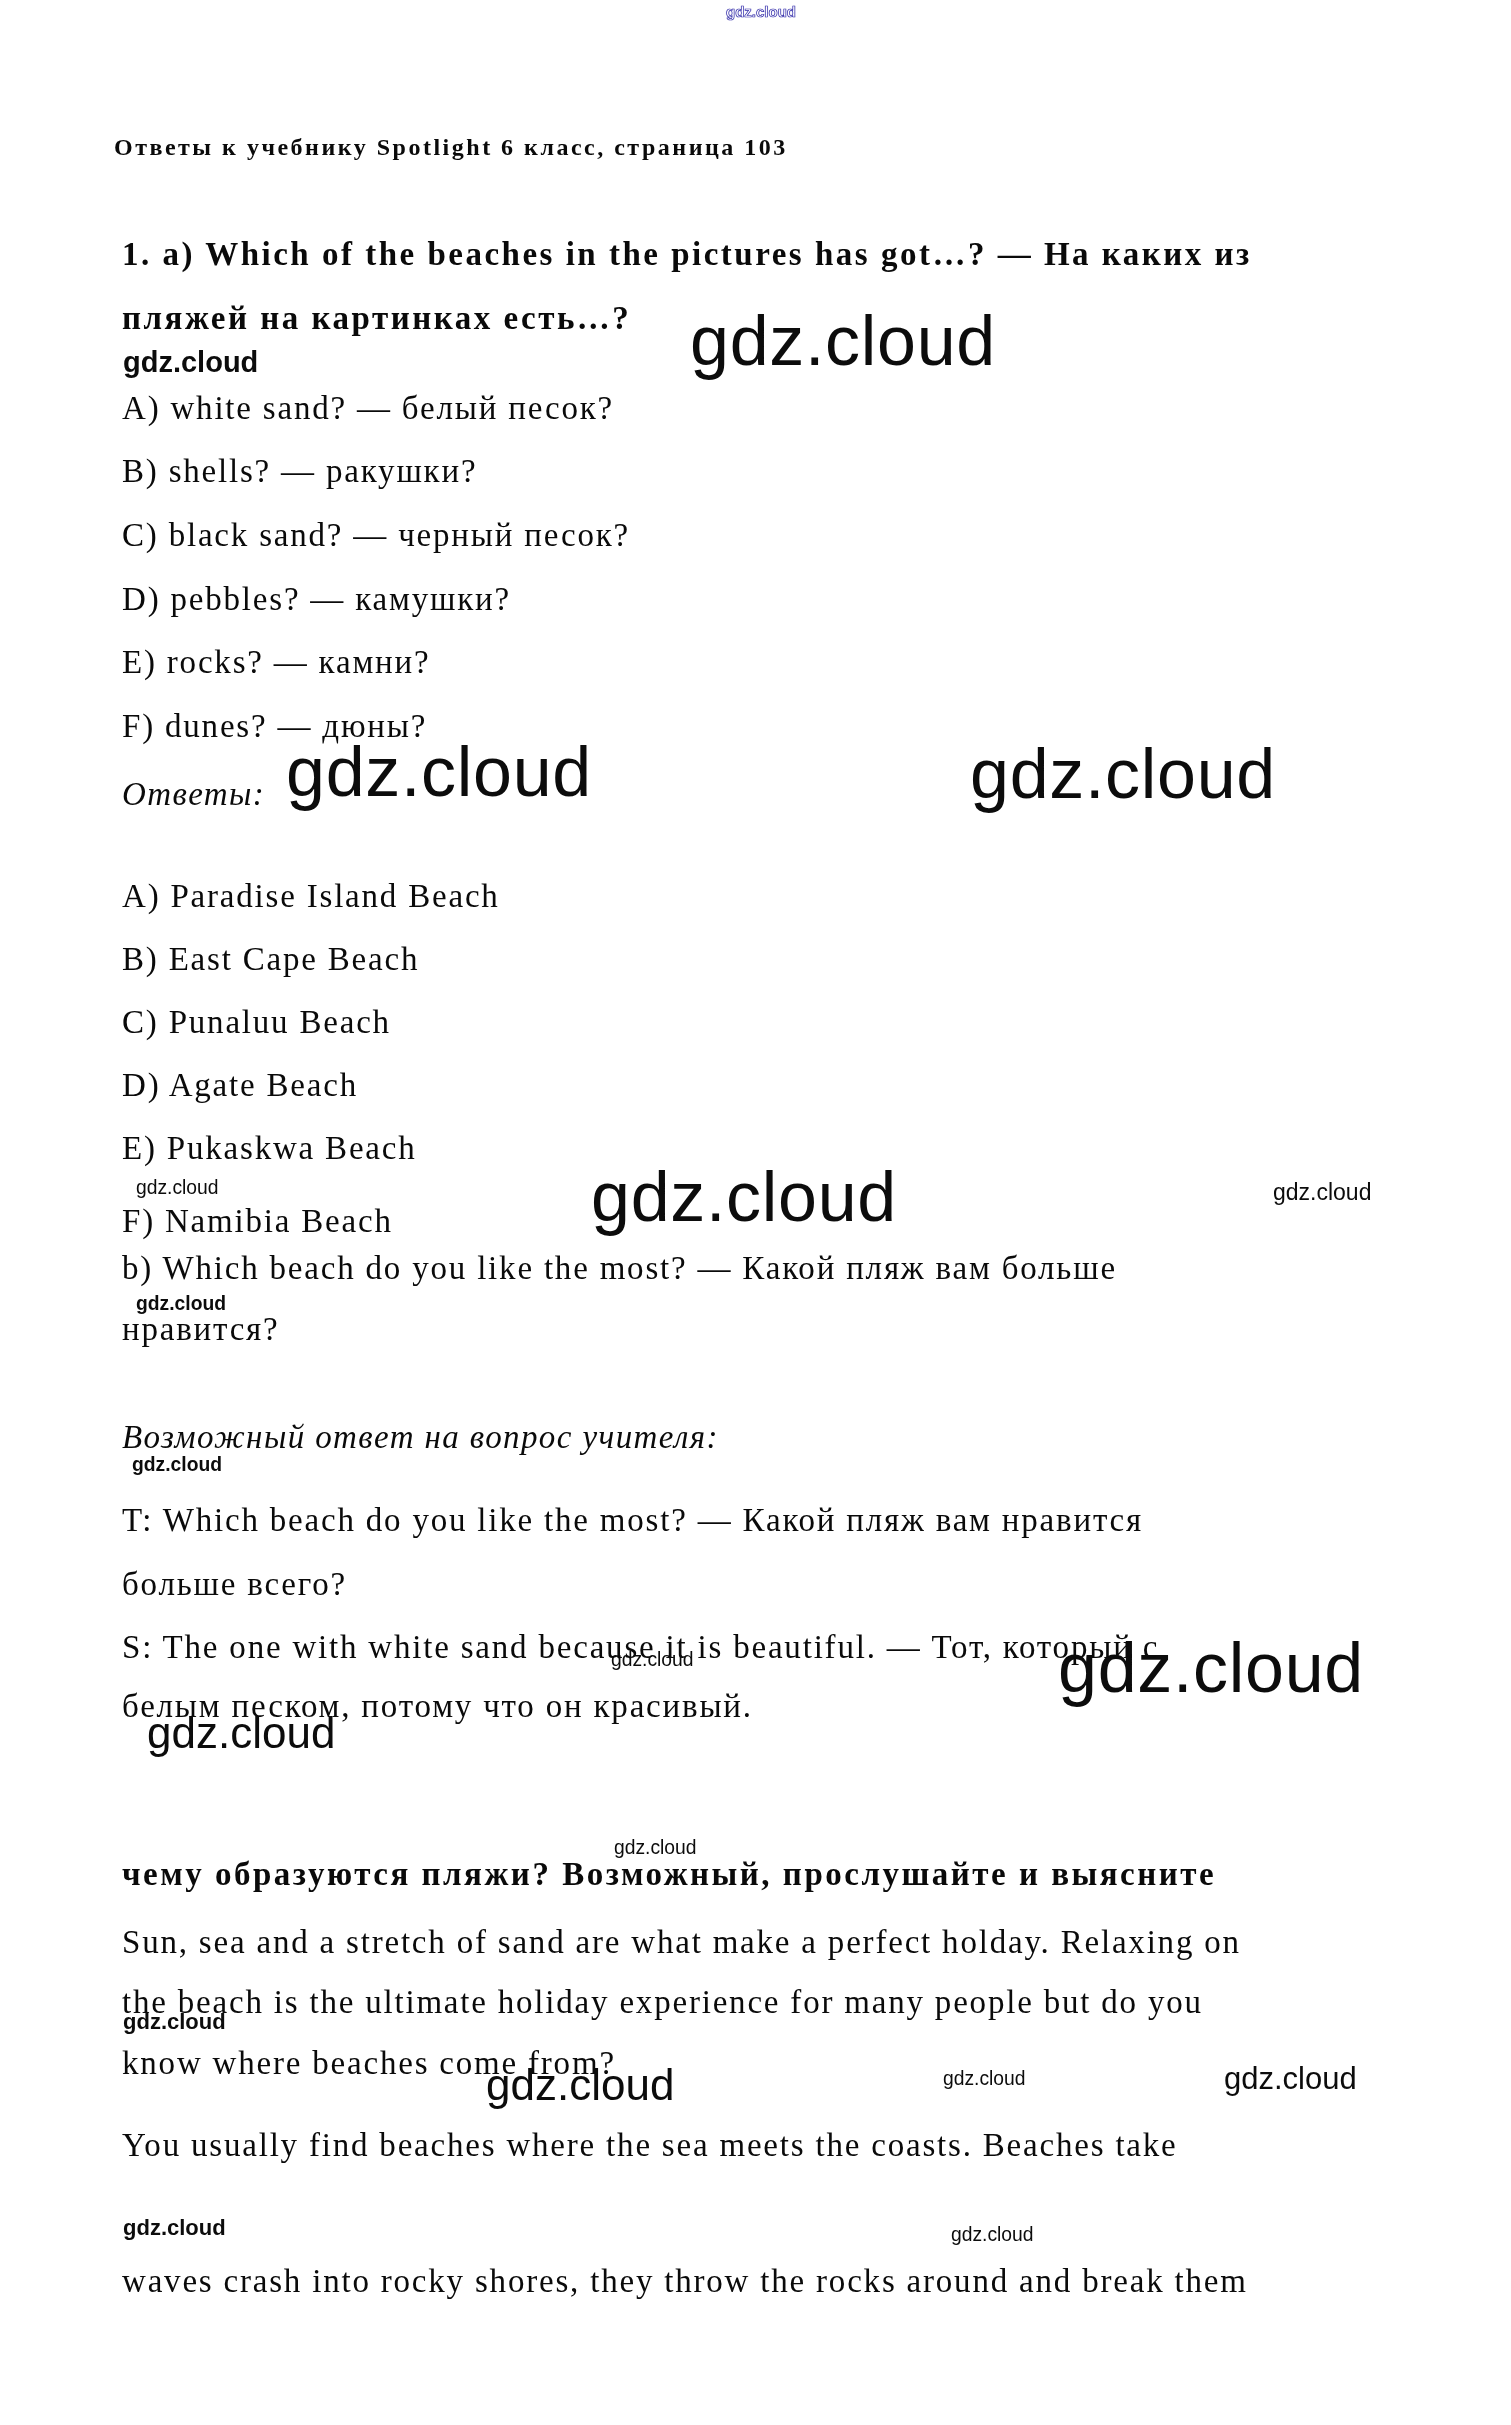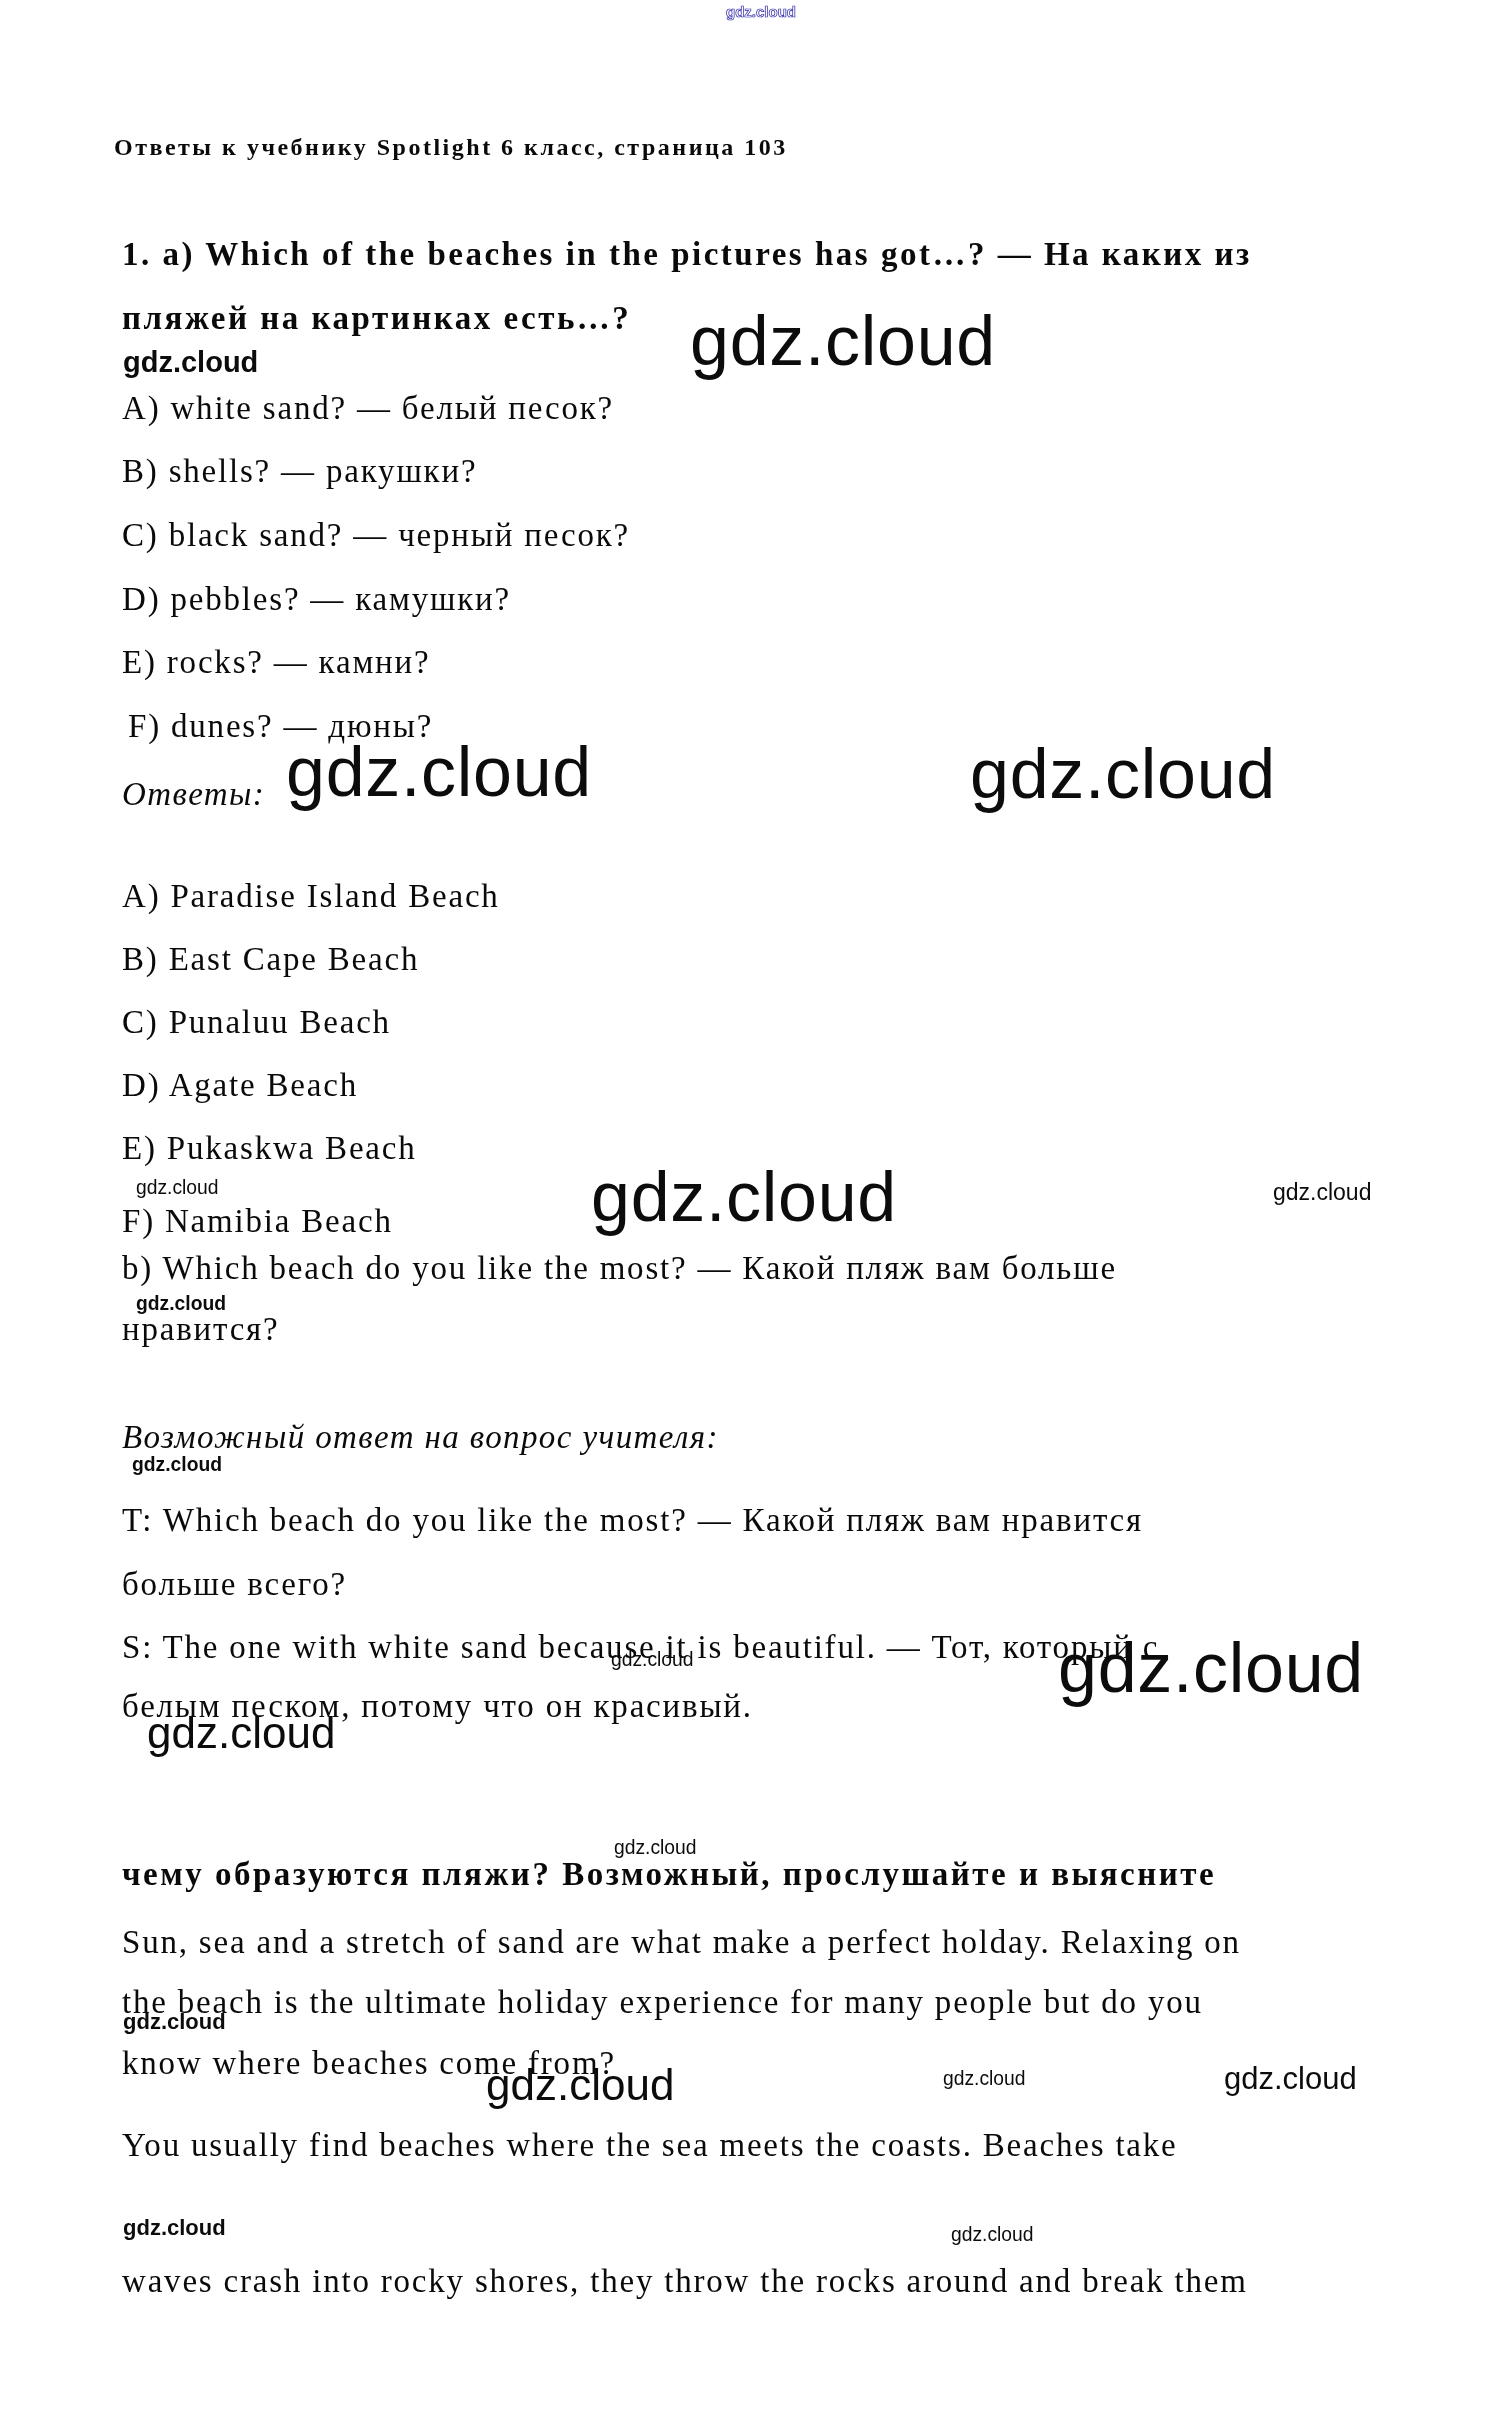--- a/index.html
+++ b/index.html
@@ -75,21 +75,21 @@
   <div class="line title" style="left:114px; top:134px;">Ответы к учебнику Spotlight 6 класс, страница 103</div>
 
   <div class="line h" style="left:122px; top:236px;">1. a) Which of the beaches in the pictures has got…? — На каких из</div>
   <div class="line h" style="left:122px; top:300px;">пляжей на картинках есть…?</div>
 
   <div class="line b" style="left:122px; top:390px;">A) white sand? — белый песок?</div>
   <div class="line b" style="left:122px; top:453px;">B) shells? — ракушки?</div>
   <div class="line b" style="left:122px; top:517px;">C) black sand? — черный песок?</div>
   <div class="line b" style="left:122px; top:581px;">D) pebbles? — камушки?</div>
   <div class="line b" style="left:122px; top:644px;">E) rocks? — камни?</div>
-  <div class="line b" style="left:128px; top:708px;">F) dunes? — дюны?</div>
+  <div class="line b" style="left:122px; top:708px;">F) dunes? — дюны?</div>
 
   <div class="line i" style="left:122px; top:776px;text-align:center;">Ответы:</div>
 
   <div class="line b" style="left:122px; top:878px;">A) Paradise Island Beach</div>
   <div class="line b" style="left:122px; top:941px;">B) East Cape Beach</div>
   <div class="line b" style="left:122px; top:1004px;">C) Punaluu Beach</div>
   <div class="line b" style="left:122px; top:1067px;">D) Agate Beach</div>
   <div class="line b" style="left:122px; top:1130px;">E) Pukaskwa Beach</div>
   <div class="line b" style="left:122px; top:1203px;">F) Namibia Beach</div>
 

